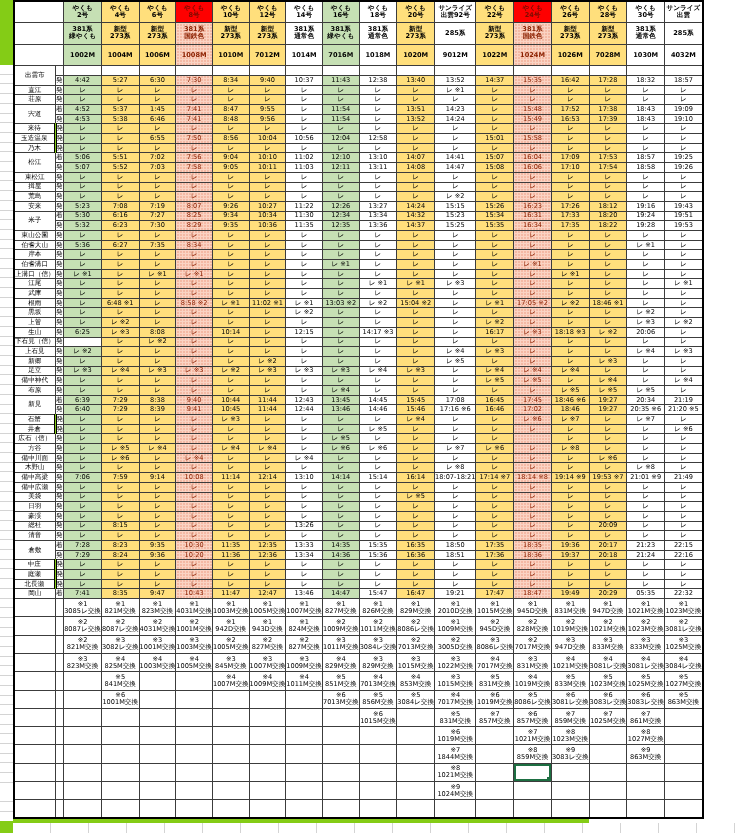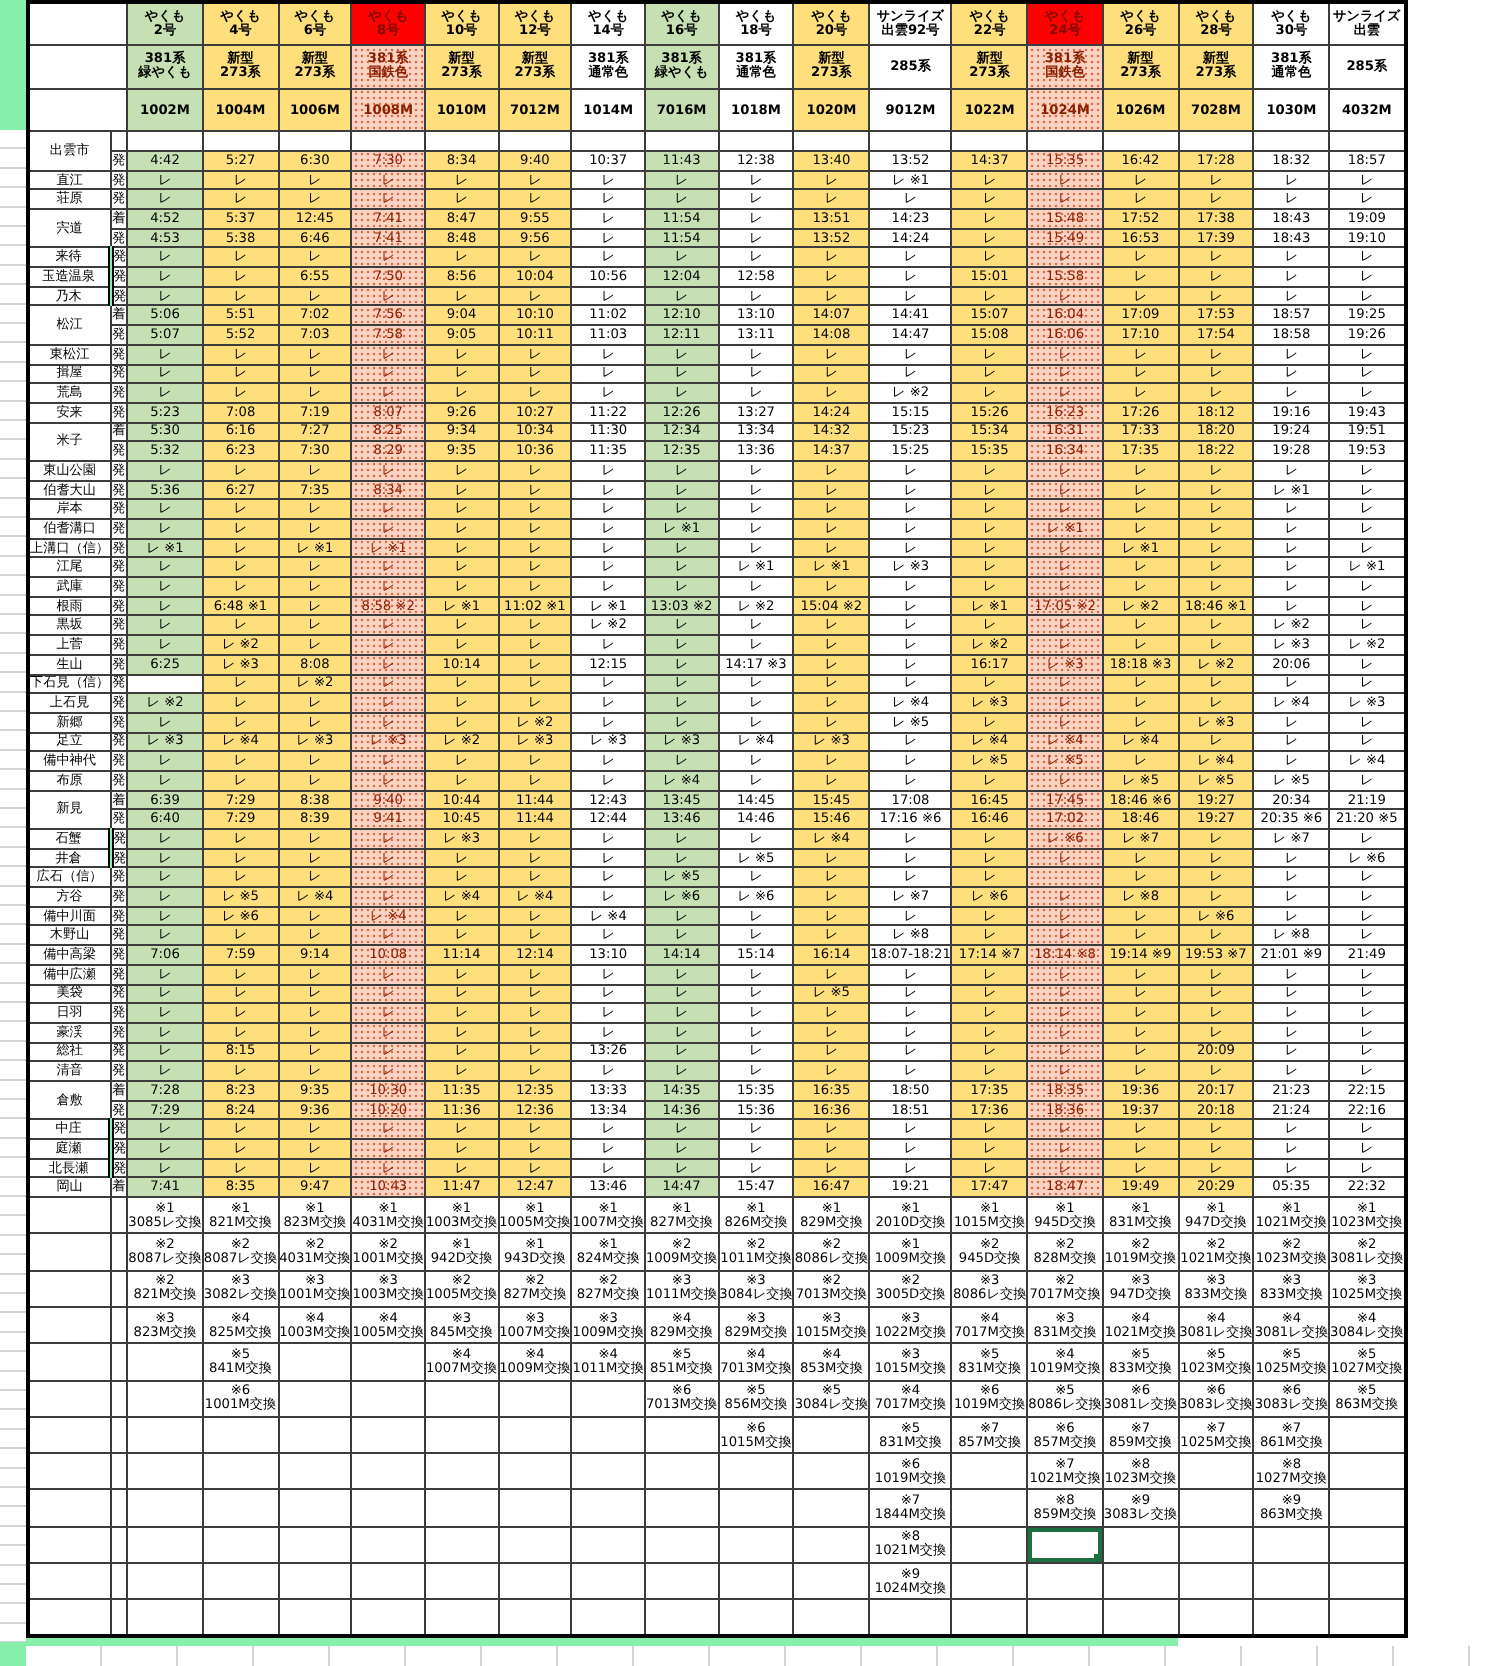--- a/index.html
+++ b/index.html
@@ -1,18 +1,18 @@
 <!DOCTYPE html>
 <html><head>
 <meta charset="utf-8">
 <style>
   *{margin:0;padding:0;box-sizing:border-box}
   html,body{width:743px;height:833px;background:#fff;overflow:hidden;
     font-family:"DejaVu Sans","Liberation Sans",sans-serif;}
-  #stage{position:relative;width:589px;height:833px;background:#86efac;}
+  #stage{position:relative;width:589px;height:833px;background:#84cc16;}
   #gutter{position:absolute;left:0;top:65px;width:13px;height:756px;
     background:repeating-linear-gradient(to bottom,#fff 0 8.7px,#d4d4d4 8.7px 9.7px);}
   #bstrip{position:absolute;left:13px;top:823px;width:728px;height:10px;
     background:repeating-linear-gradient(to right,#fff 0 37px,#d4d4d4 37px 38px);}
   #tt{position:absolute;left:13px;top:0;border-collapse:collapse;table-layout:fixed;
     border:2px solid #000;}
   #tt td{border:1px solid #3c3c3c;padding:0;text-align:center;vertical-align:middle;
     font-size:6.6px;line-height:1.05;overflow:hidden;white-space:nowrap;}
   tr.data{height:9.7px}
   tr.hr td{height:21.6px;font-size:7px;font-weight:700}
@@ -309,21 +309,21 @@
           <td class="c y">レ</td>
           <td class="c y">レ</td>
           <td class="c w">レ</td>
           <td class="c w">レ</td>
         </tr>
         <tr class="data">
           <td class="st" rowspan="2">宍道</td>
           <td class="lb">着</td>
           <td class="c g">4:52</td>
           <td class="c y">5:37</td>
-          <td class="c y">12:45</td>
+          <td class="c y">1:45</td>
           <td class="c p">7:41</td>
           <td class="c y">8:47</td>
           <td class="c y">9:55</td>
           <td class="c w">レ</td>
           <td class="c g">11:54</td>
           <td class="c w">レ</td>
           <td class="c y">13:51</td>
           <td class="c w">14:23</td>
           <td class="c y">レ</td>
           <td class="c p">15:48</td>

